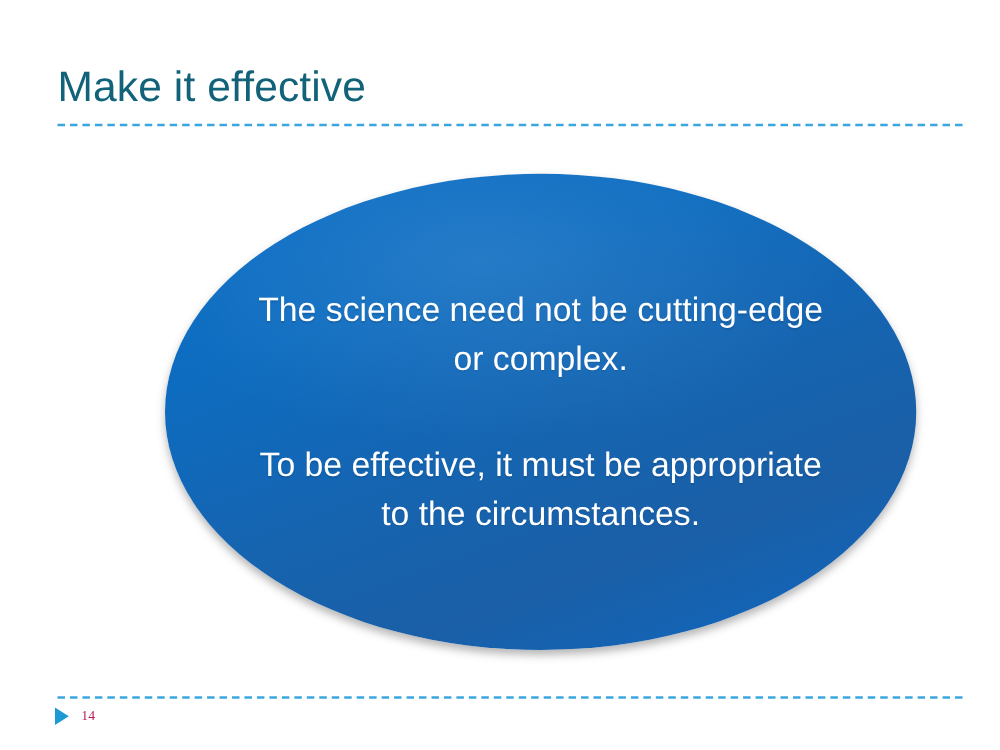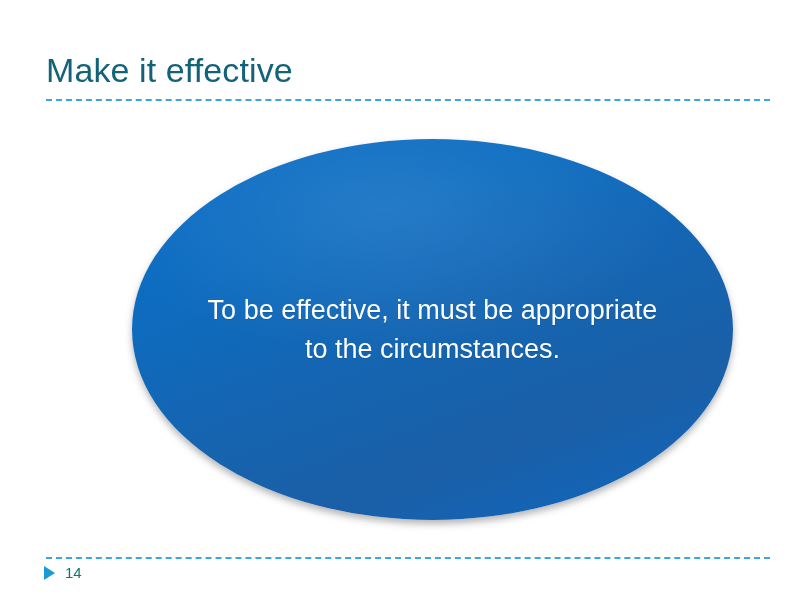--- a/index.html
+++ b/index.html
@@ -124,41 +124,42 @@
   }
   .footer-marker {
     width: 0;
     height: 0;
     border-left: 11px solid #1C9AD6;
     border-top: 7px solid transparent;
     border-bottom: 7px solid transparent;
     display: block;
   }
   .page-number {
-    font-family: Liberation Sans, sans-serif;
-    font-size: 15px;
-    color: #0f766e;
+    font-family: Liberation Serif, serif;
+    font-size: 11px;
+    color: #be185d;
     line-height: 16px;
   }
 </style>
 </head>
 <body>
 
 <div class="slide">
 
   <div class="title-block">
     <div class="slide-title">Make it effective</div>
   </div>
 
   <div class="title-rule"></div>
 
   <div class="ellipse-wrap">
     <div class="ellipse"></div>
     <div class="ellipse-sheen"></div>
     <div class="ellipse-text">
+      <p>The science need not be cutting-edge or complex.</p>
       <p>To be effective, it must be appropriate to the circumstances.</p>
     </div>
   </div>
 
   <div class="footer-rule"></div>
 
   <div class="footer">
     <span class="footer-marker"></span>
     <span class="page-number">14</span>
   </div>

